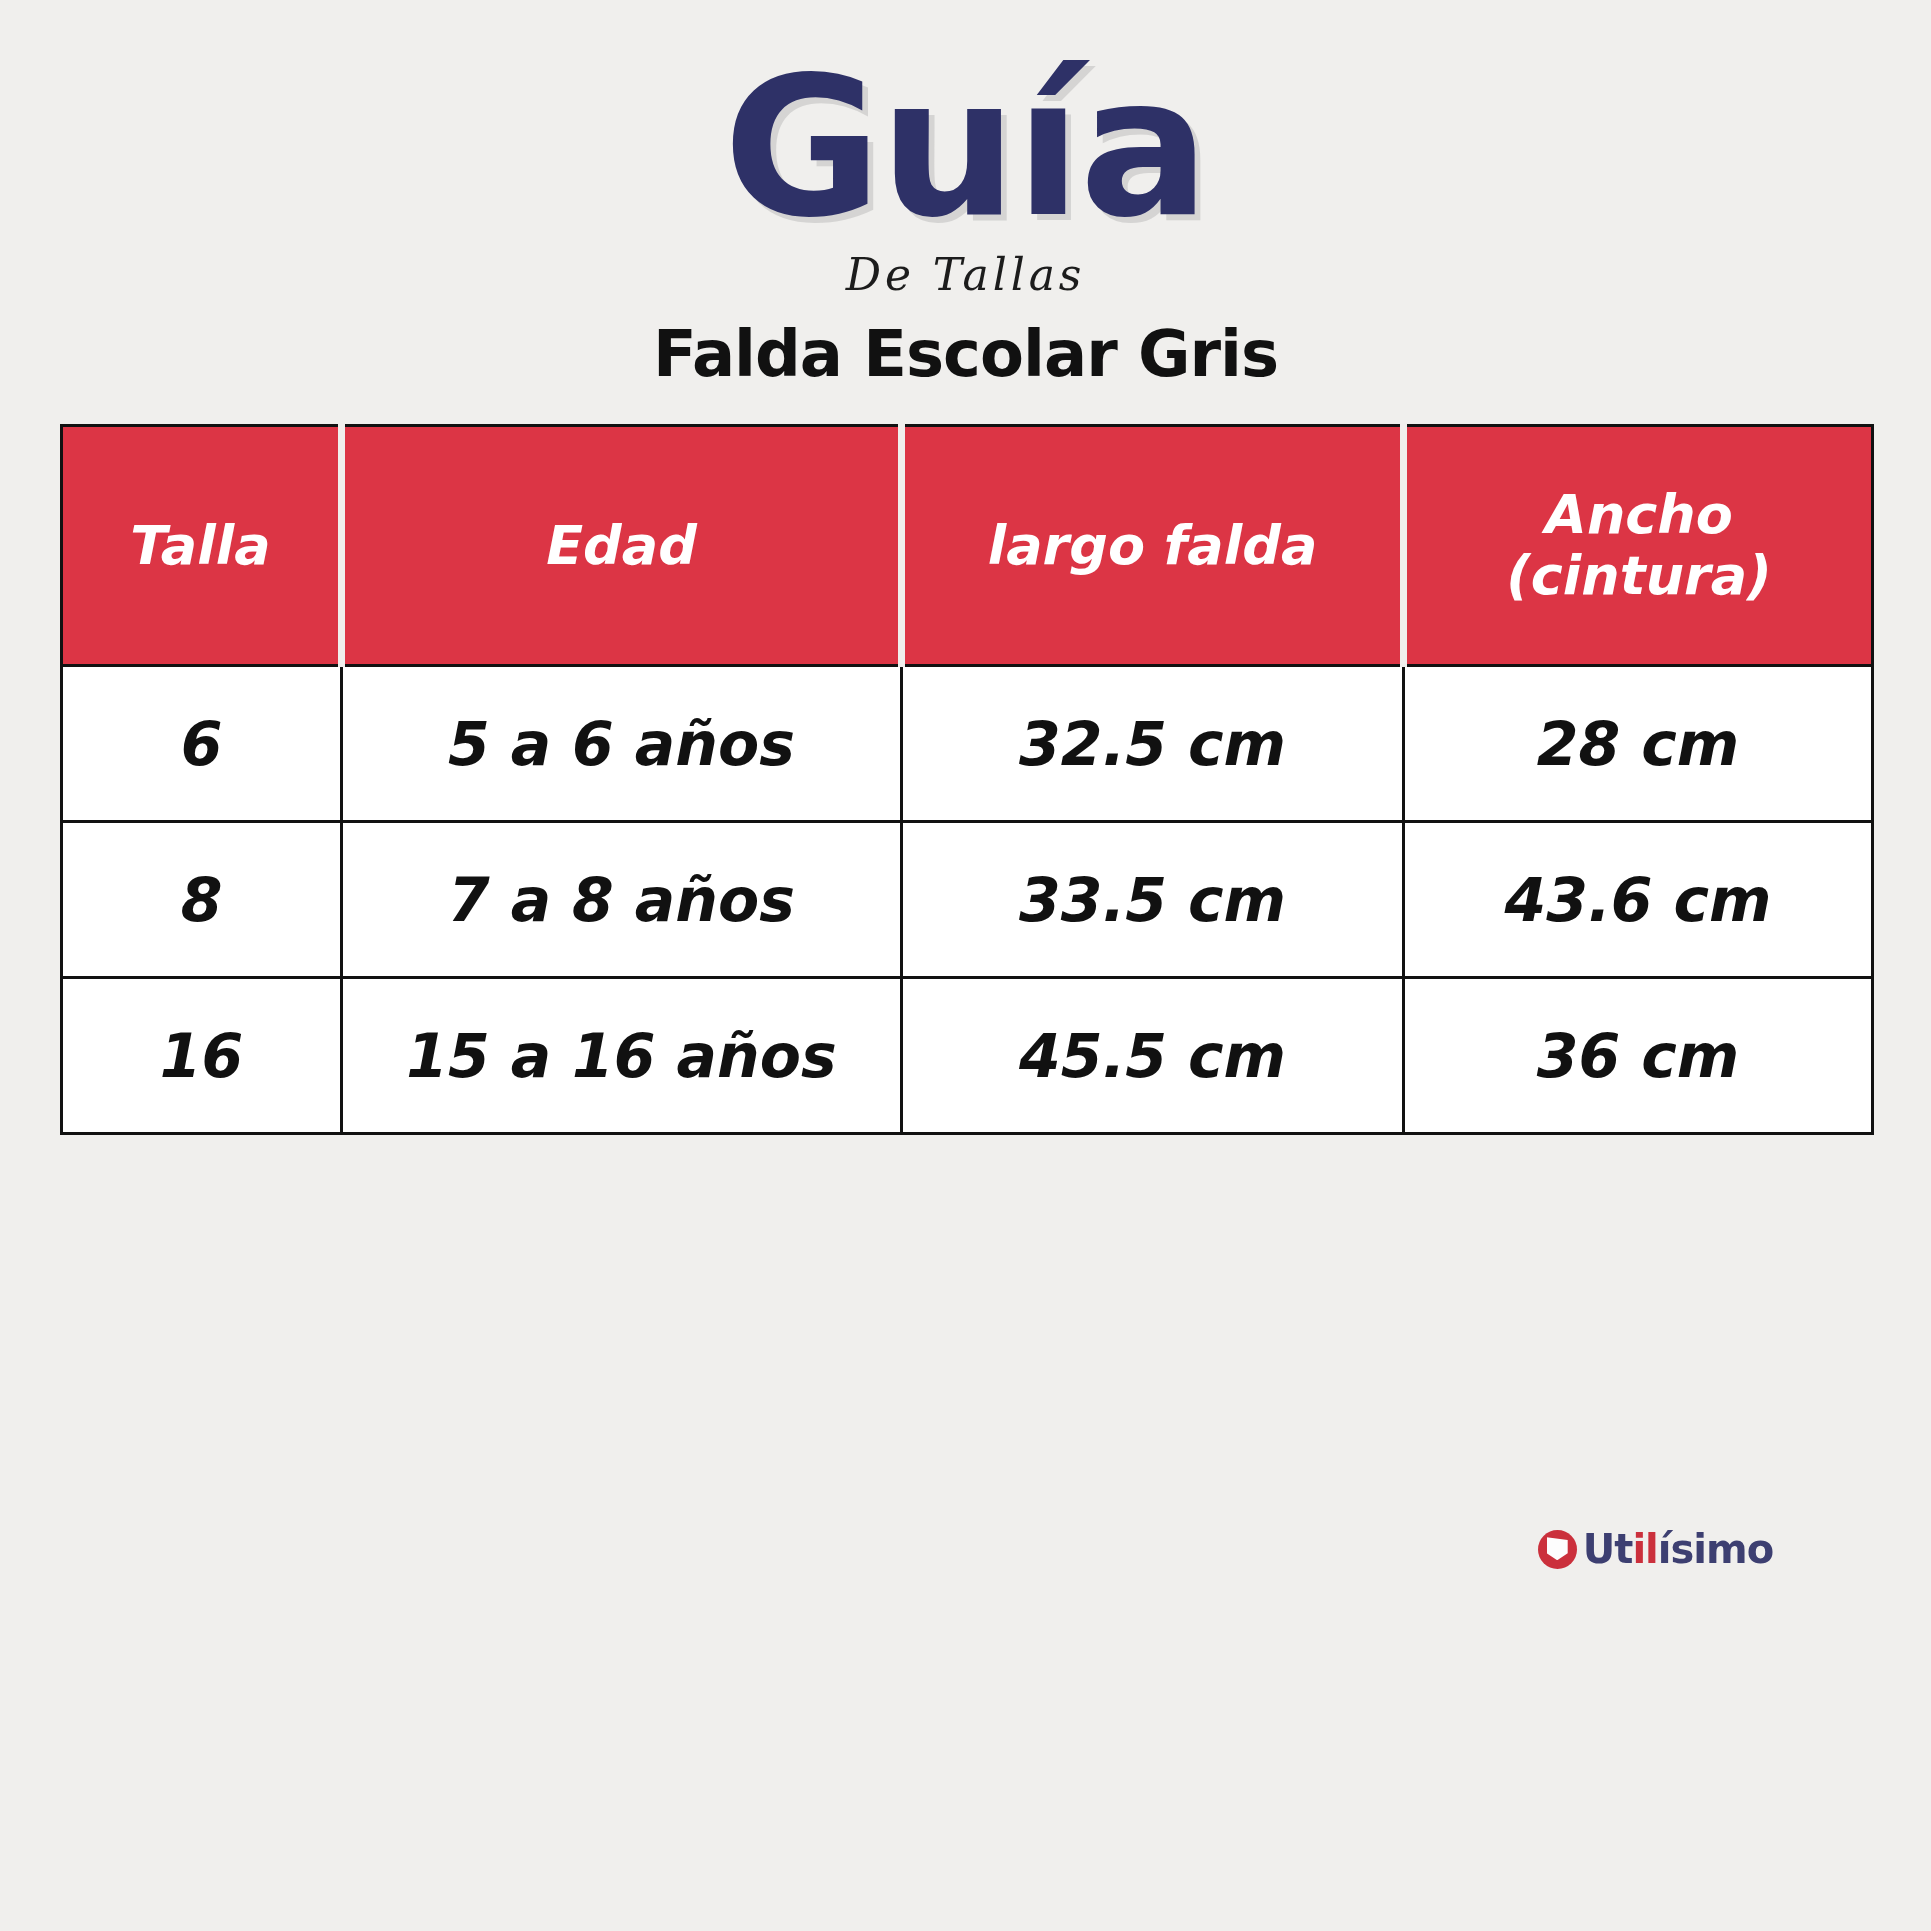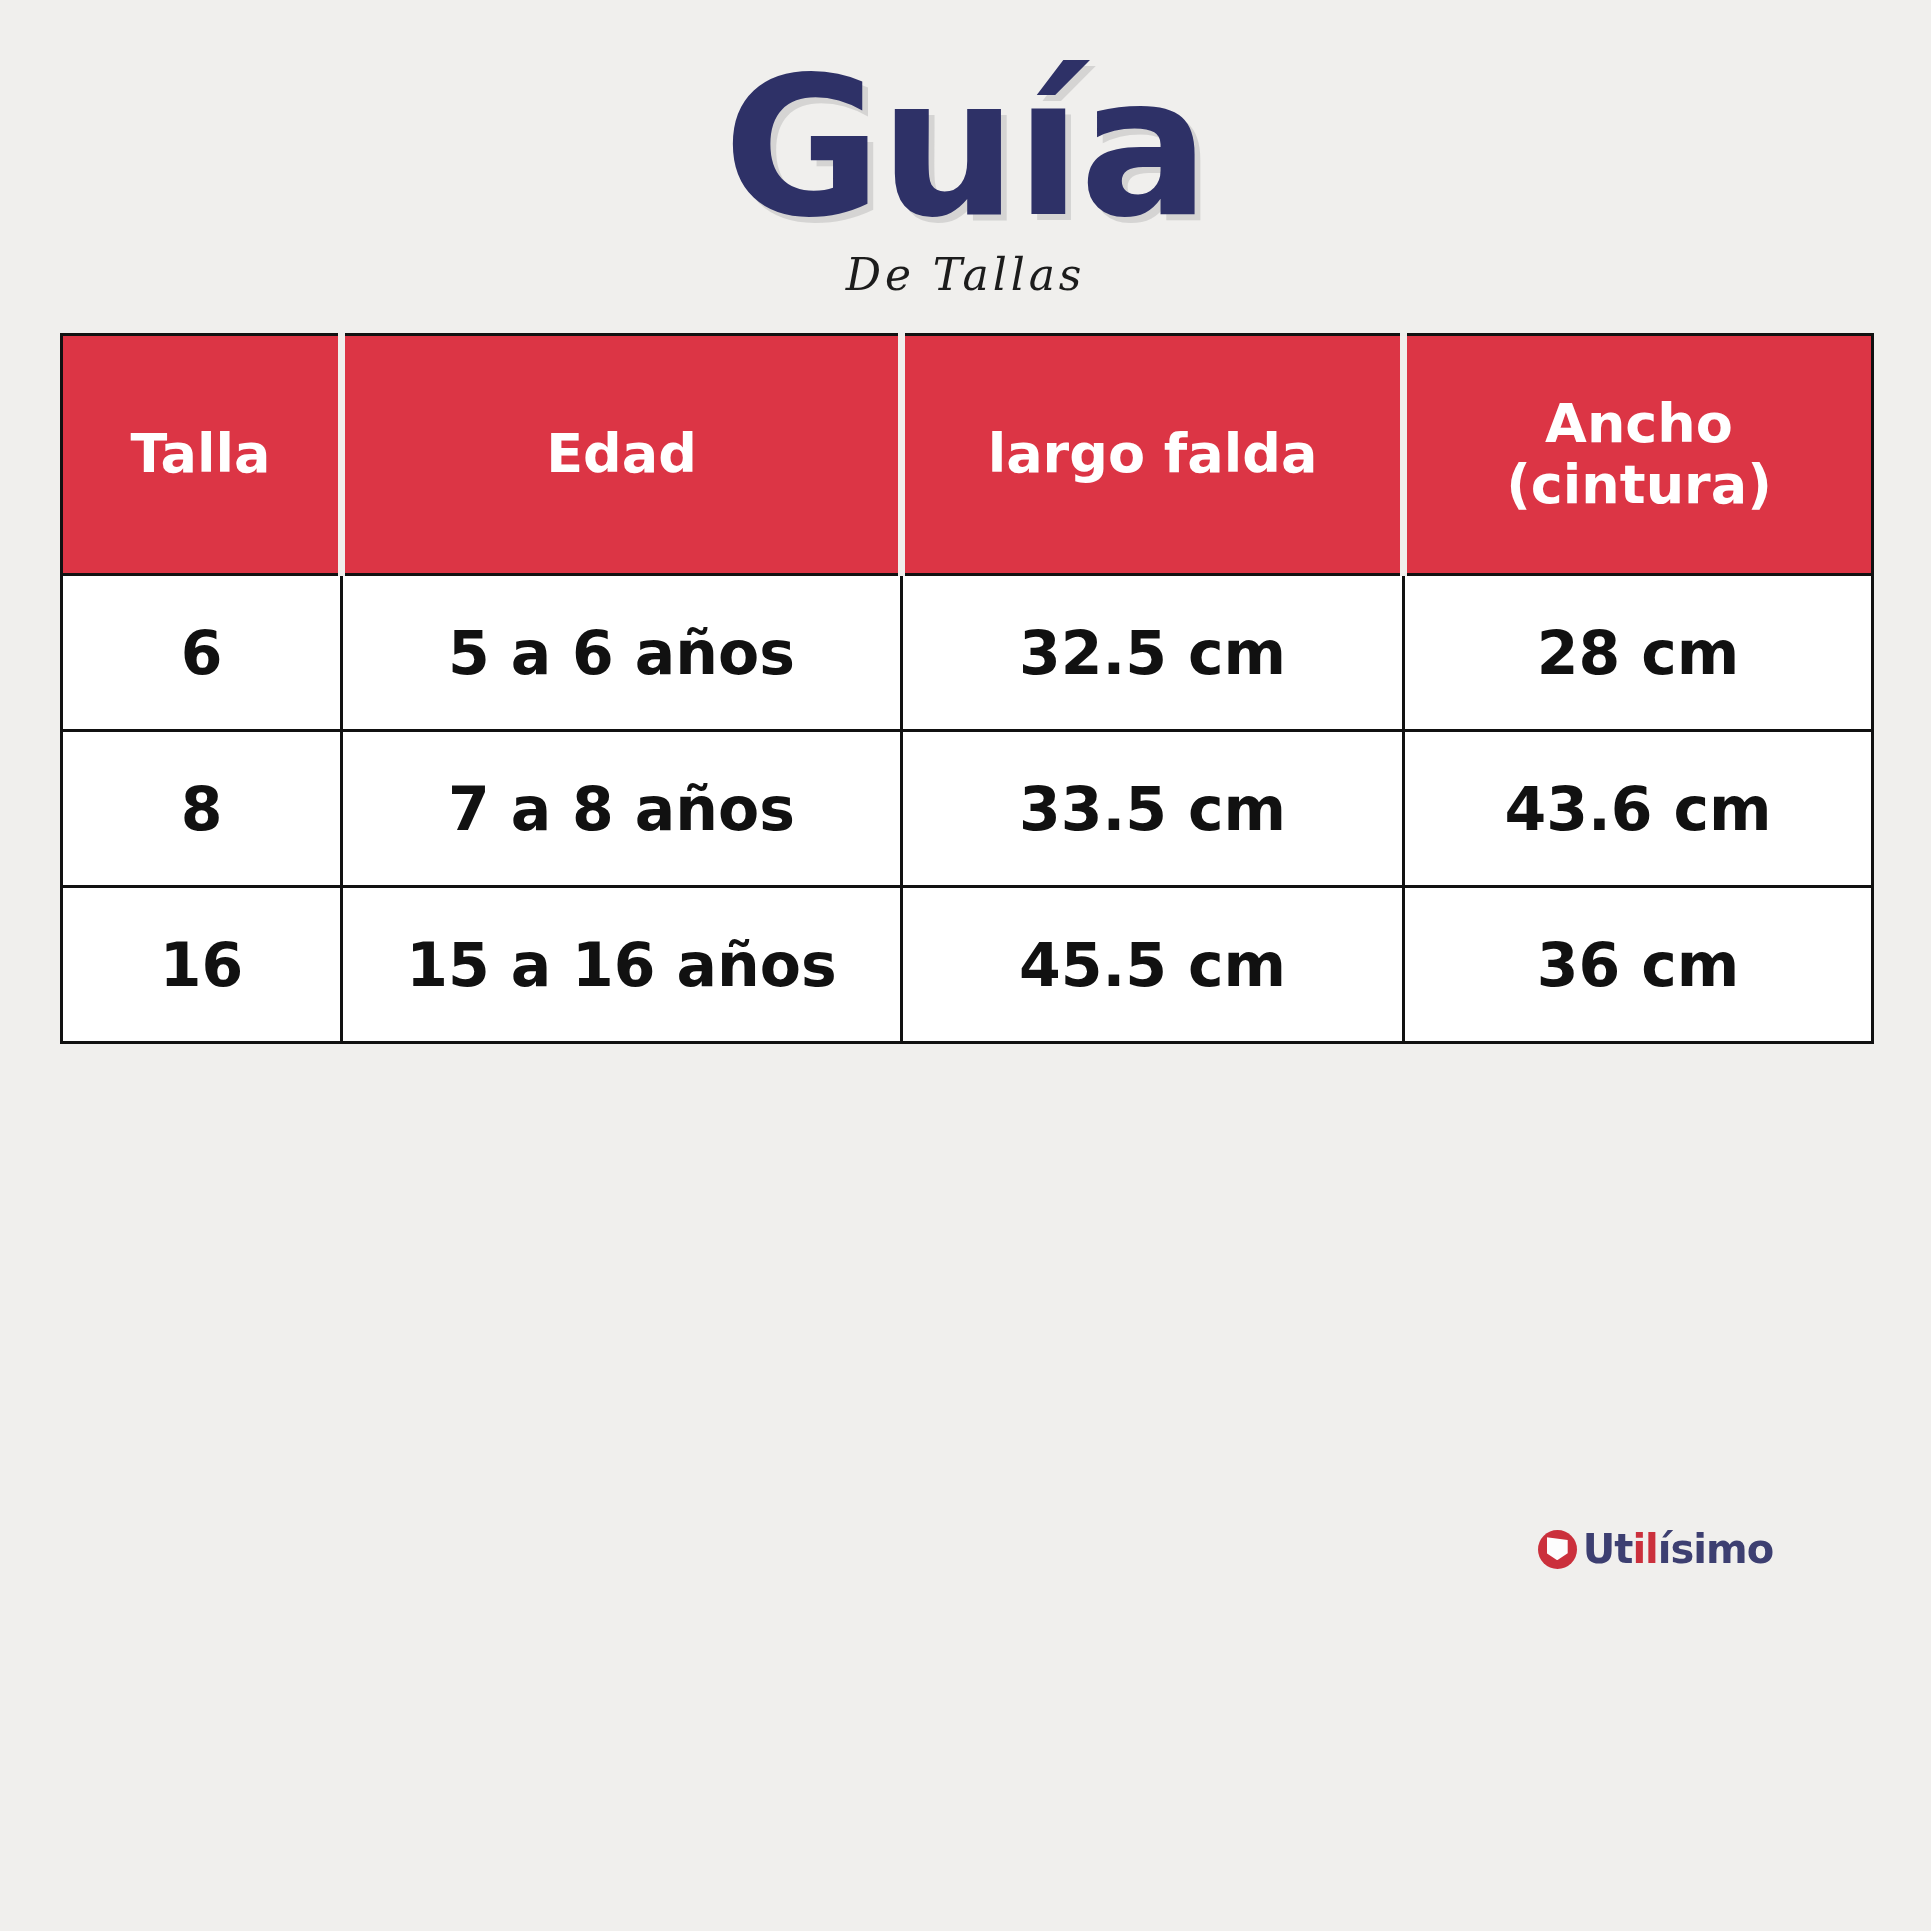--- a/index.html
+++ b/index.html
@@ -52,20 +52,21 @@
     letter-spacing: -1px;
   }
   .table-wrap {
     margin: 33px 60px 0 60px;
   }
   table.size-table {
     width: 1811px;
     border-collapse: collapse;
     table-layout: fixed;
     background: #0ea5e9;
+    font-style: italic;
   }
   table.size-table th, table.size-table td {
     border: 3.9px solid #111111;
     text-align: center;
     vertical-align: middle;
     font-family: "DejaVu Sans", sans-serif;
     font-weight: bold;
   }
   table.size-table thead th {
     background: #dc3545;
@@ -136,20 +137,21 @@
   .wm-text .accent { color: #c8202e; }
 </style>
 </head>
 <body>
 
 <div class="page">
 
   <div class="header">
     <h1 class="title-main">Guía</h1>
     <h2 class="title-sub">De Tallas</h2>
+    <h3 class="title-product">Falda Escolar Gris</h3>
   </div>
 
   <div class="table-wrap">
     <table class="size-table">
       <colgroup>
         <col class="c1">
           <col class="c2">
           <col class="c3">
           <col class="c4">
       </colgroup>

